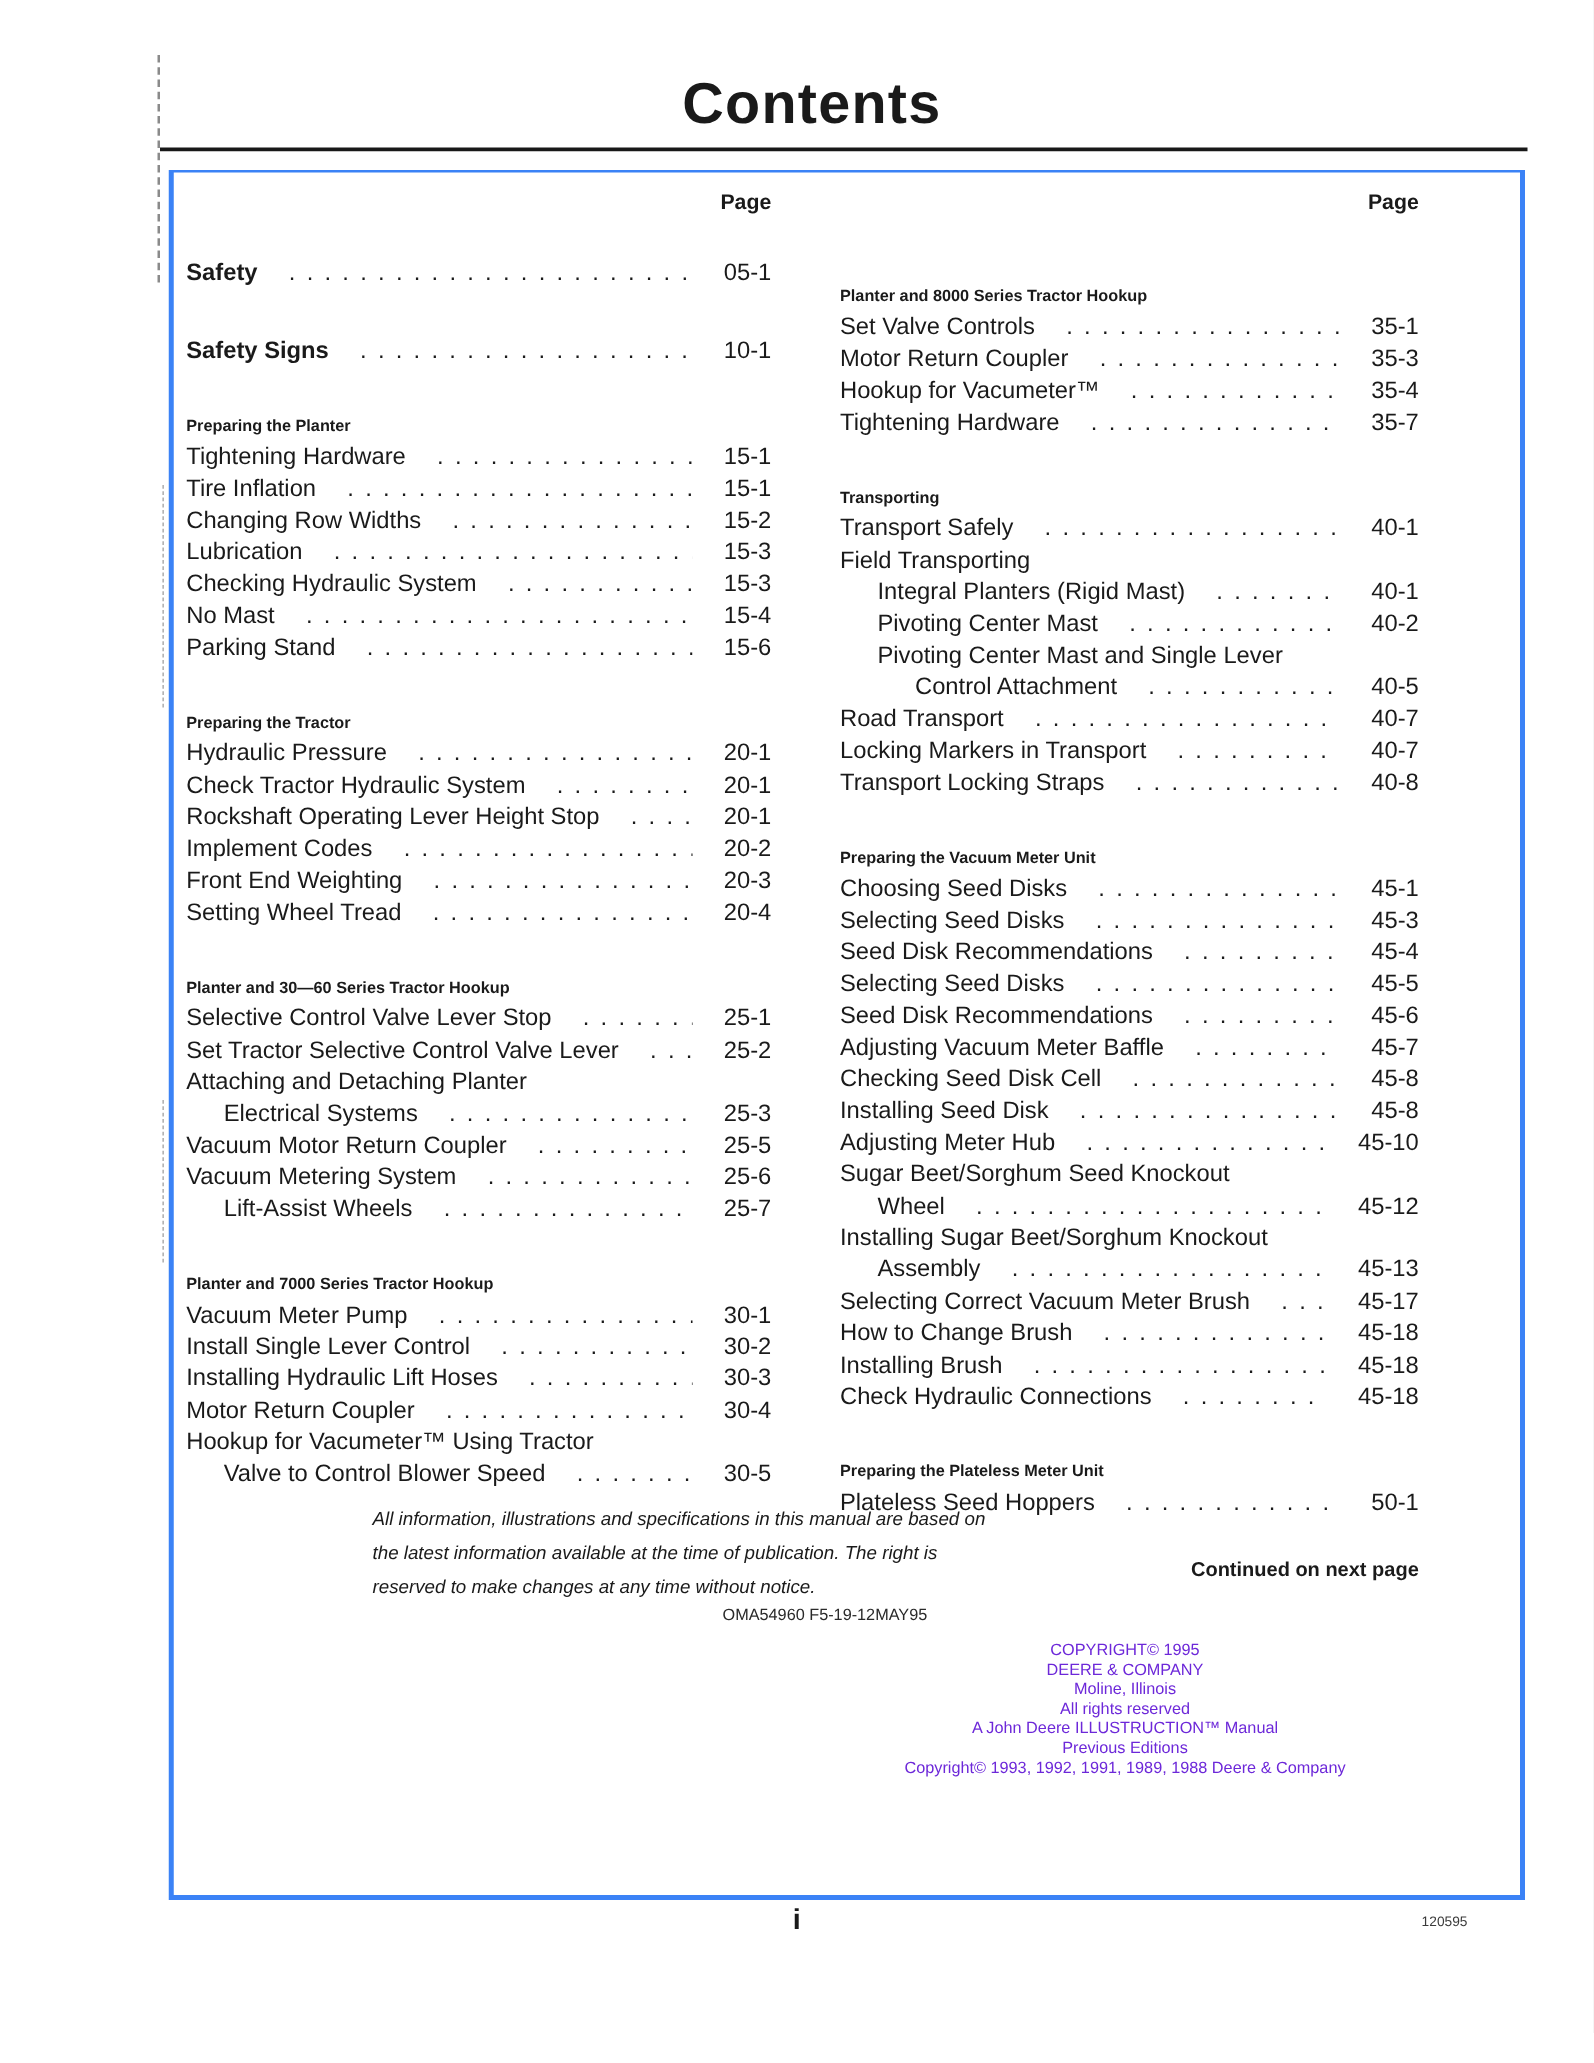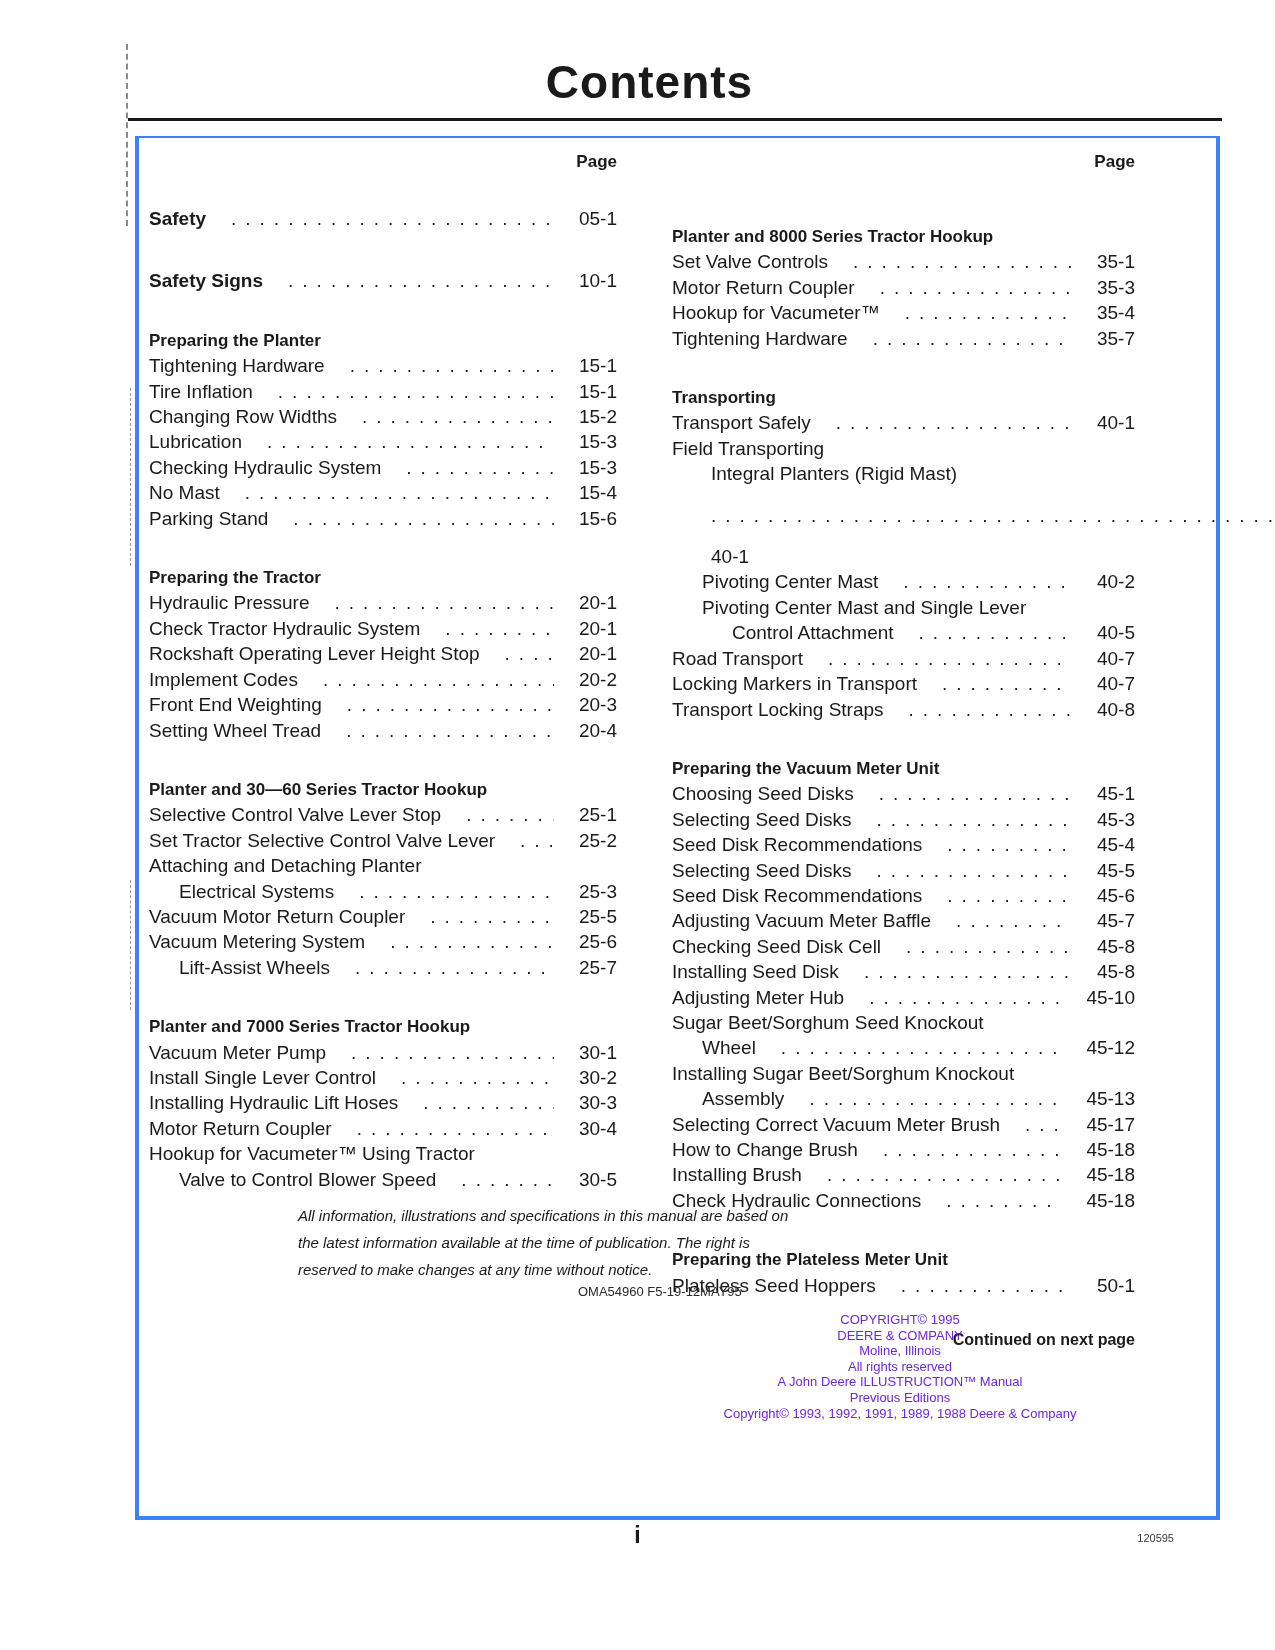--- a/index.html
+++ b/index.html
@@ -28,21 +28,21 @@
   .col-right{left:533px;width:463px;}
   .page-label{
     text-align:right;font-size:17px;font-weight:bold;line-height:20px;
   }
   .col-left .page-label{margin-bottom:34px;}
   .col-right .page-label{margin-bottom:52px;}
   .toc-section{margin-top:29px;}
   .toc-section.first{margin-top:0;}
   .toc-section.standalone-follow{margin-top:37px;}
   .toc-heading{
-    font-weight:bold;font-size:17px;line-height:25.4px;white-space:nowrap;margin-top:34px;
+    font-weight:bold;font-size:13px;line-height:25.4px;white-space:nowrap;margin-top:34px;
   }
   .toc-row{
     display:flex;align-items:baseline;font-size:19px;line-height:25.4px;gap:16px;
   }
   .toc-row .lbl{white-space:nowrap;}
   .toc-row .lbl.bold{font-weight:bold;}
   .dots{
     flex:1 1 auto;overflow:hidden;white-space:nowrap;
     margin:0 9px 0 9px;letter-spacing:9px;font-size:19px;
   }
@@ -275,21 +275,21 @@
           <div class="toc-section">
             <div class="toc-heading">Transporting</div>
             <div class="toc-row">
               <span class="lbl">Transport Safely</span>
               <span class="dots">..........................................................................................</span>
               <span class="pg">40-1</span>
             </div>
             <div class="toc-row">
               <span class="lbl">Field Transporting</span>
             </div>
-            <div class="toc-row" style="padding-left: 30px; flex-direction: column;">
+            <div class="toc-row" style="padding-left: 30px;">
               <span class="lbl">Integral Planters (Rigid Mast)</span>
               <span class="dots">..........................................................................................</span>
               <span class="pg">40-1</span>
             </div>
             <div class="toc-row" style="padding-left: 30px;">
               <span class="lbl">Pivoting Center Mast</span>
               <span class="dots">..........................................................................................</span>
               <span class="pg">40-2</span>
             </div>
             <div class="toc-row" style="padding-left: 30px;">

